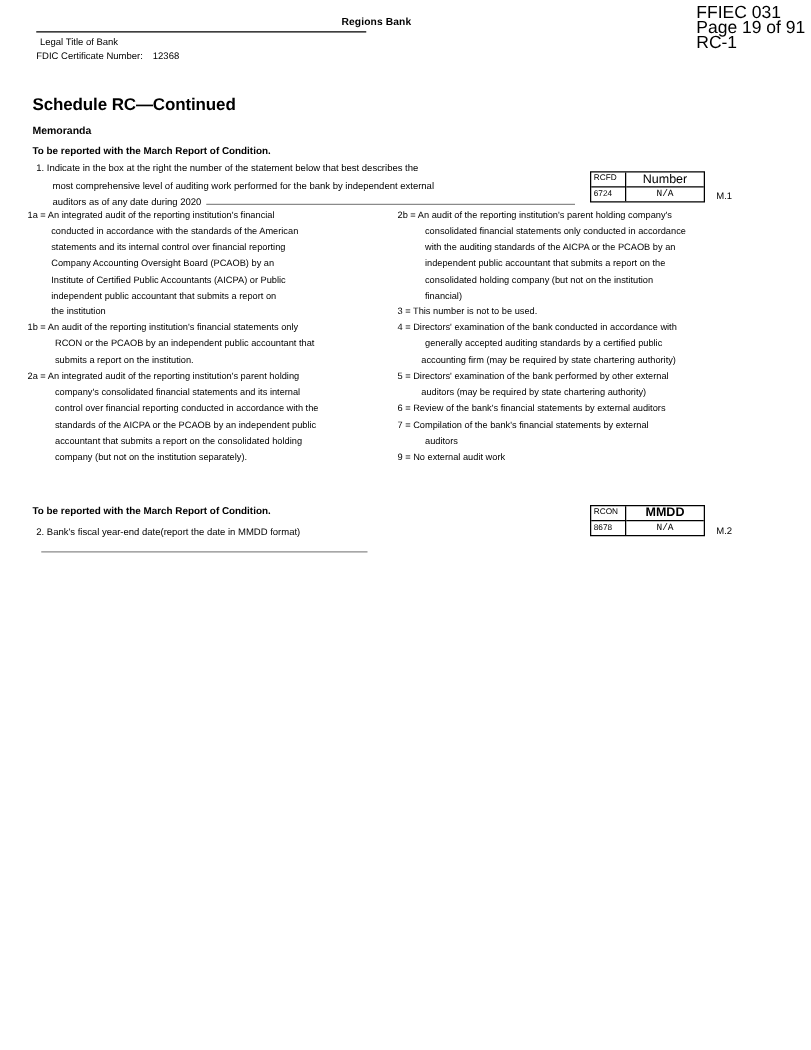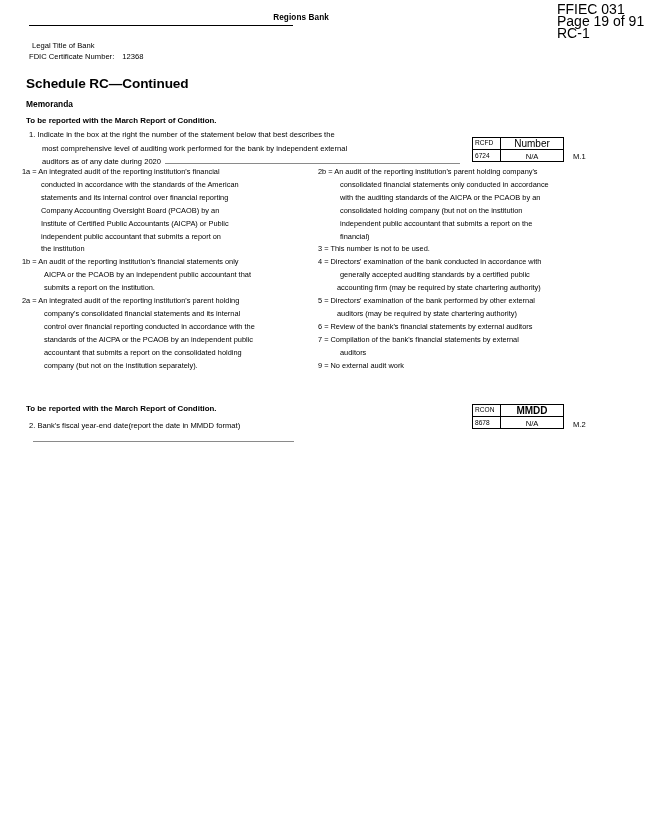--- a/index.html
+++ b/index.html
@@ -37,21 +37,21 @@
   }
   .bank-rule {
     width: 264px;
     height: 1px;
     background: #000;
     margin-top: 0px;
   }
   .legal-title {
     font-size: 7.6px;
     line-height: 11px;
-    margin-top: 14px;
+    margin-top: 2px;
     padding-left: 3px;
   }
   .fdic-line {
     font-size: 7.6px;
     line-height: 11px;
   }
   .fdic-num {
     padding-left: 8px;
   }
 
@@ -169,21 +169,21 @@
     height: 12px;
     display: flex;
     align-items: center;
     justify-content: center;
     font-size: 6.6px;
     line-height: 1;
   }
   .cb-cell.top { border-bottom: 1.4px solid #000; height: 12.3px; }
   .cb-col-code .cb-cell { justify-content: flex-start; padding-left: 2px; }
   .cb-col-val .cb-cell.top { font-size: 10px; }
-  .cb-col-val .cb-cell.bot { font-size: 7.6px; }
+  .cb-col-val .cb-cell.bot { font-size: 7.6px; font-family: Liberation Mono, monospace; }
   .mmdd-bold { font-weight: bold; }
 
   .mno {
     position: absolute;
     font-size: 7.6px;
   }
   .mno-1 { left: 573px; top: 152px; }
   .mno-2 { left: 573px; top: 420px; }
 </style>
 </head>
@@ -233,40 +233,40 @@
       <span class="dl ind0">1a = An integrated audit of the reporting institution's financial</span>
       <span class="dl ind1">conducted in accordance with the standards of the American</span>
       <span class="dl ind1">statements and its internal control over financial reporting</span>
       <span class="dl ind1">Company Accounting Oversight Board (PCAOB) by an</span>
       <span class="dl ind1">Institute of Certified Public Accountants (AICPA) or Public</span>
       <span class="dl ind1">independent public accountant that submits a report on</span>
       <span class="dl ind1">the institution</span>
     </div>
     <div class="def">
       <span class="dl ind0">1b = An audit of the reporting institution's financial statements only</span>
-      <span class="dl ind2">AICPA or the PCAOB by an independent public accountant that</span>
+      <span class="dl ind2">RCON or the PCAOB by an independent public accountant that</span>
       <span class="dl ind2">submits a report on the institution.</span>
     </div>
     <div class="def">
       <span class="dl ind0">2a = An integrated audit of the reporting institution's parent holding</span>
       <span class="dl ind2">company's consolidated financial statements and its internal</span>
       <span class="dl ind2">control over financial reporting conducted in accordance with the</span>
       <span class="dl ind2">standards of the AICPA or the PCAOB by an independent public</span>
       <span class="dl ind2">accountant that submits a report on the consolidated holding</span>
       <span class="dl ind2">company (but not on the institution separately).</span>
     </div>
   </div>
 
   <div class="defs-right">
     <div class="def">
       <span class="dl ind0">2b = An audit of the reporting institution's parent holding company's</span>
       <span class="dl ind2">consolidated financial statements only conducted in accordance</span>
       <span class="dl ind2">with the auditing standards of the AICPA or the PCAOB by an</span>
+      <span class="dl ind2">independent public accountant that submits a report on the</span>
       <span class="dl ind2">consolidated holding company (but not on the institution</span>
-      <span class="dl ind2">independent public accountant that submits a report on the</span>
       <span class="dl ind2">financial)</span>
     </div>
     <div class="def">
       <span class="dl ind0">3 = This number is not to be used.</span>
     </div>
     <div class="def">
       <span class="dl ind0">4 = Directors' examination of the bank conducted in accordance with</span>
       <span class="dl ind2">generally accepted auditing standards by a certified public</span>
       <span class="dl ind1">accounting firm (may be required by state chartering authority)</span>
     </div>

